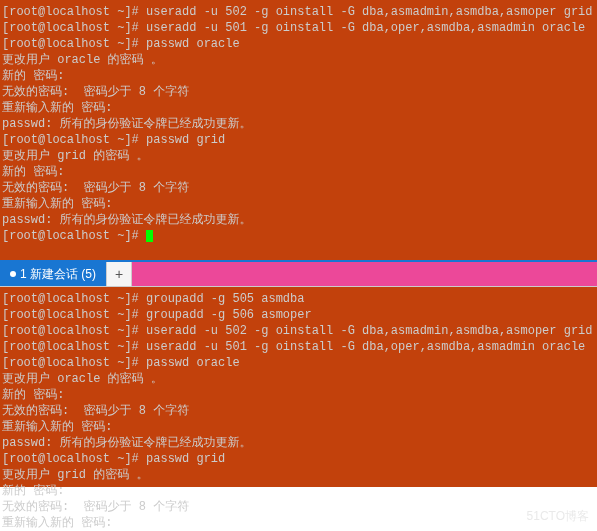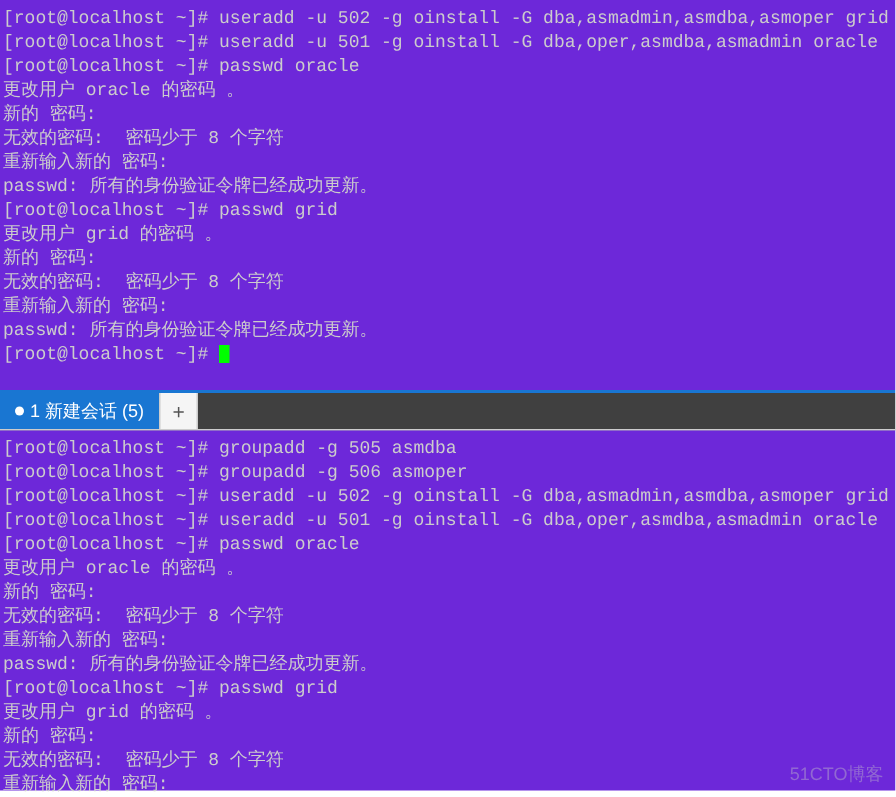--- a/index.html
+++ b/index.html
@@ -6,32 +6,32 @@
     body {
       width: 597px;
       height: 531px;
       font-family: "Consolas", "Courier New", monospace;
       font-size: 12px;
       background: #fff;
       overflow: hidden;
       position: relative;
     }
     .terminal-pane {
-      background: #6d28d9;
+      background: #c2410c;
       color: #ccc;
       padding: 4px 2px;
       white-space: pre;
       line-height: 16px;
     }
     .pane-top { height: 260px; }
-    .pane-bottom { height: 240px; }
+    .pane-bottom { height: 200px; }
     .divider { height: 2px; background: #1976d2; }
     .tab-bar {
       height: 25px;
-      background: #404040;
+      background: #ec4899;
       display: flex;
       align-items: stretch;
       border-bottom: 1px solid #ccc;
     }
     .tab {
       display: flex;
       align-items: center;
       gap: 4px;
       padding: 0 10px;
       background: #1976d2;

